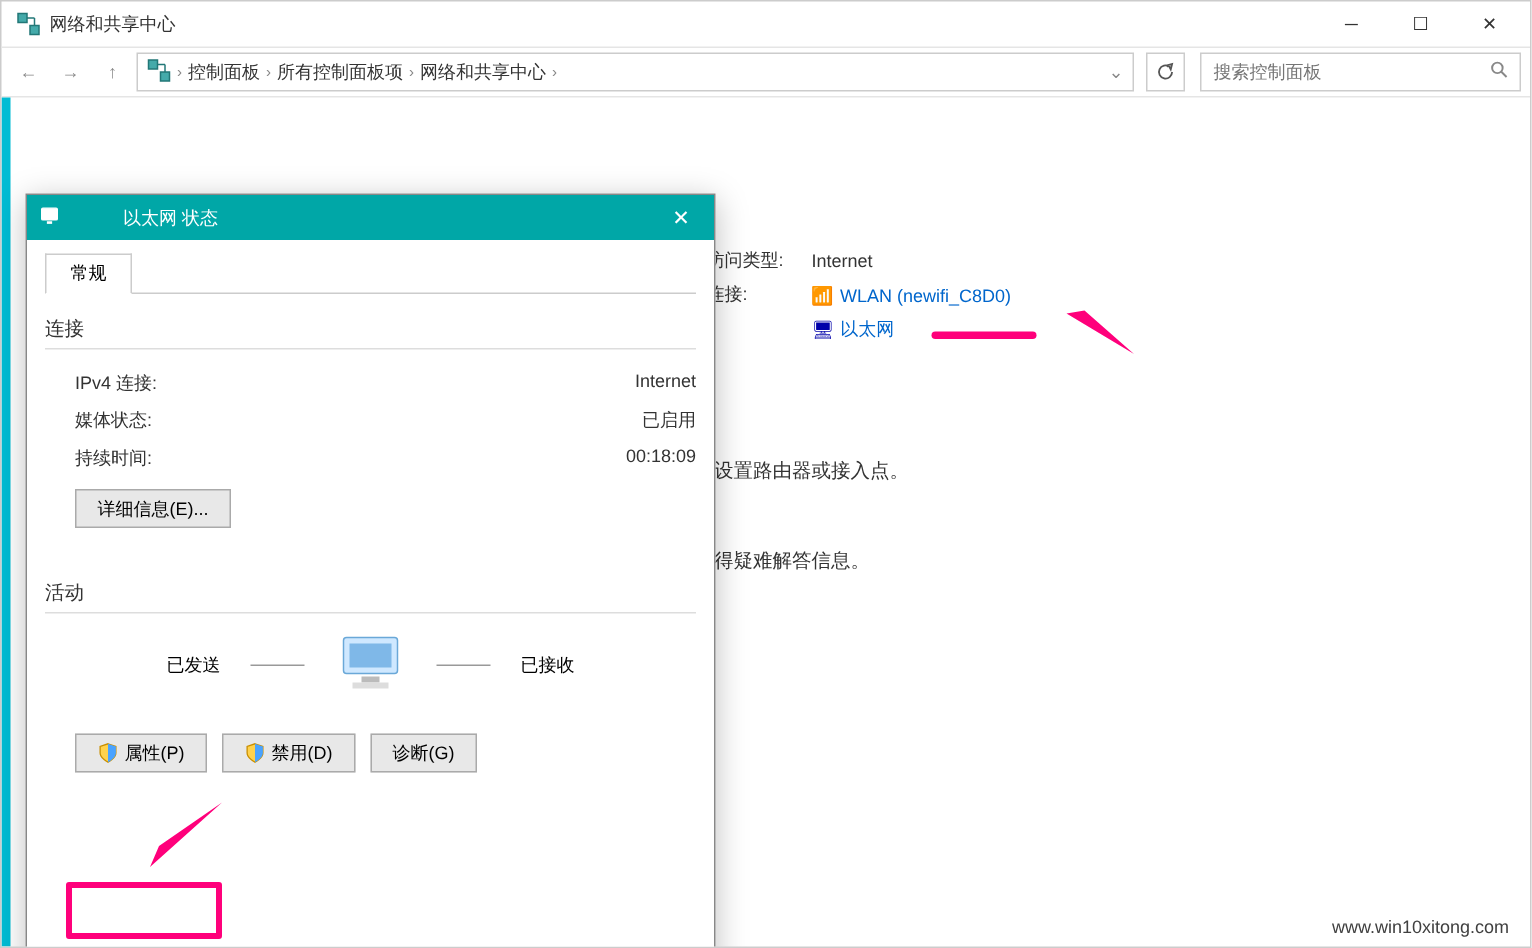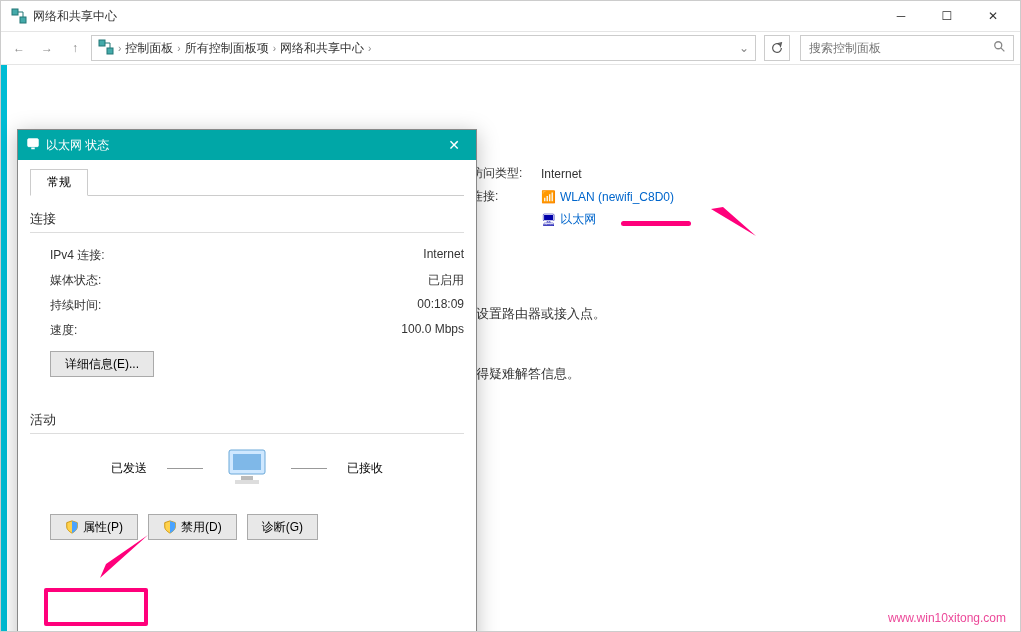--- a/index.html
+++ b/index.html
@@ -34,21 +34,21 @@
   .wifi-icon { color: #0a0; font-size: 12px; margin-right: 4px; }
   .eth-icon { color: #00a; font-size: 12px; margin-right: 4px; }
   .underline-marker { position: absolute; left: 150px; top: 56px; width: 70px; height: 5px; background: #ff007b; border-radius: 3px; }
   .arrow-pink { position: absolute; }
   .arrow-pink svg path { fill: #ff007b; }
 
   .mid-text { position: absolute; left: 462px; font-size: 13px; color: #333; }
 
   
   .dlg { position: absolute; left: 16px; top: 64px; width: 460px; height: 560px; background: #fff; border: 1px solid #888; box-shadow: 0 4px 20px rgba(0,0,0,0.25); display: flex; flex-direction: column; }
-  .dlg-titlebar { height: 30px; background: #00a7a7; color: #fff; display: flex; align-items: center; padding: 0 8px; font-size: 12px; }
+  .dlg-titlebar { height: 30px; background: #00a7a7; color: #fff; display: flex; align-items: center; padding: 0 8px; font-size: 12px; gap: 36px; }
   .dlg-titlebar .close { margin-left: auto; width: 28px; text-align: center; cursor: pointer; font-size: 14px; }
   .dlg-body { flex: 1; padding: 8px 12px; }
   .tabs { height: 28px; display: flex; border-bottom: 1px solid #ccc; }
   .tab { padding: 4px 16px; font-size: 12px; background: #fff; border: 1px solid #ccc; border-bottom: 1px solid #fff; position: relative; top: 1px; }
   .group-title { font-size: 13px; margin: 14px 0 4px; color: #333; }
   .hr { height: 1px; background: #ddd; margin-bottom: 10px; }
   .kv { display: flex; justify-content: space-between; font-size: 12px; padding: 4px 0 4px 20px; color: #333; gap: 16px; }
   .kv .k { color: #333; }
   .kv .v { color: #333; }
   .btn-std { height: 26px; padding: 0 14px; font-size: 12px; background: #e8e8e8; border: 1px solid #aaa; cursor: pointer; display: inline-flex; align-items: center; gap: 4px; }
@@ -65,21 +65,21 @@
 
   .dlg-actions { display: flex; gap: 10px; padding: 12px 0 0 20px; }
   .highlight-box { position: absolute; border: 4px solid #ff007b; border-radius: 2px; pointer-events: none; }
   
   .shield { width: 14px; height: 14px; }
 
   
   .watermark { position: absolute; right: 14px; bottom: 6px; text-align: right; }
   .watermark .big { font-size: 28px; font-weight: bold; color: #333; }
   .watermark .big .blue { color: #0078d4; }
-  .watermark .small { font-size: 12px; color: #ec4899; }
+  .watermark .small { font-size: 12px; color: #404040; }
   .win-logo { display: inline-block; vertical-align: middle; margin-right: 6px; }
 </style>
 </head>
 <body>
 
 <div class="main-window">
 
   <div class="main-titlebar">
     <span class="icon">
       <svg width="16" height="16" viewBox="0 0 16 16">
@@ -186,24 +186,20 @@
             <span class="k">IPv4 连接:</span>
             <span class="v">Internet</span>
           </div>
         <div class="kv">
             <span class="k">媒体状态:</span>
             <span class="v">已启用</span>
           </div>
         <div class="kv">
             <span class="k">持续时间:</span>
             <span class="v">00:18:09</span>
-          </div>
-        <div class="kv">
-            <span class="k">速度:</span>
-            <span class="v">100.0 Mbps</span>
           </div>
         <div class="details-btn-wrap">
           <button class="btn-std">详细信息(E)...</button>
         </div>
 
         <div class="activity">
           <div class="group-title">活动</div>
           <div class="hr"></div>
           <div class="activity-diagram">
             <span>已发送</span>

